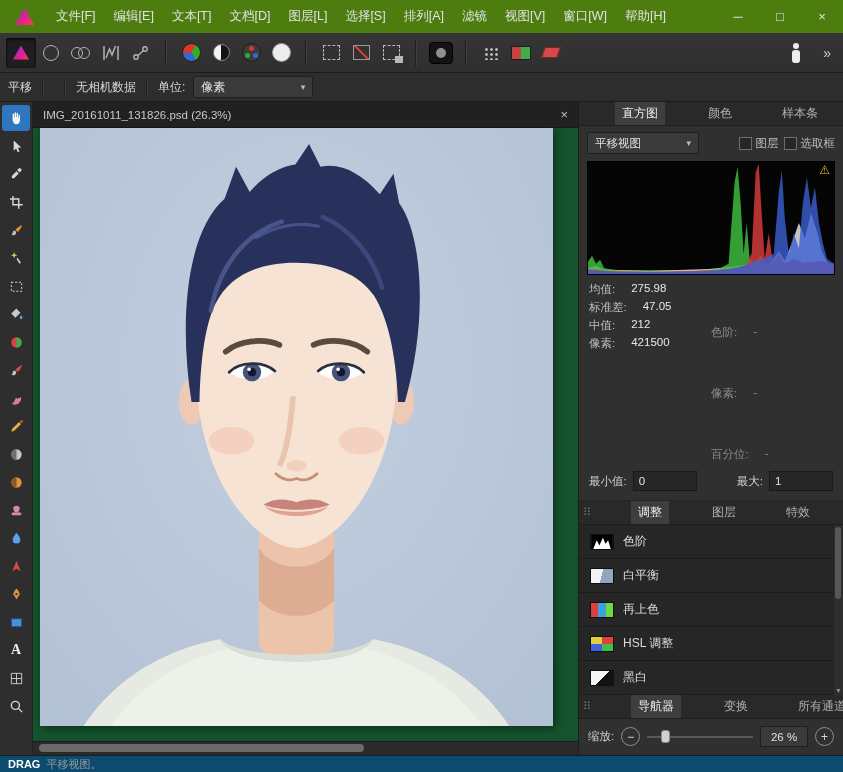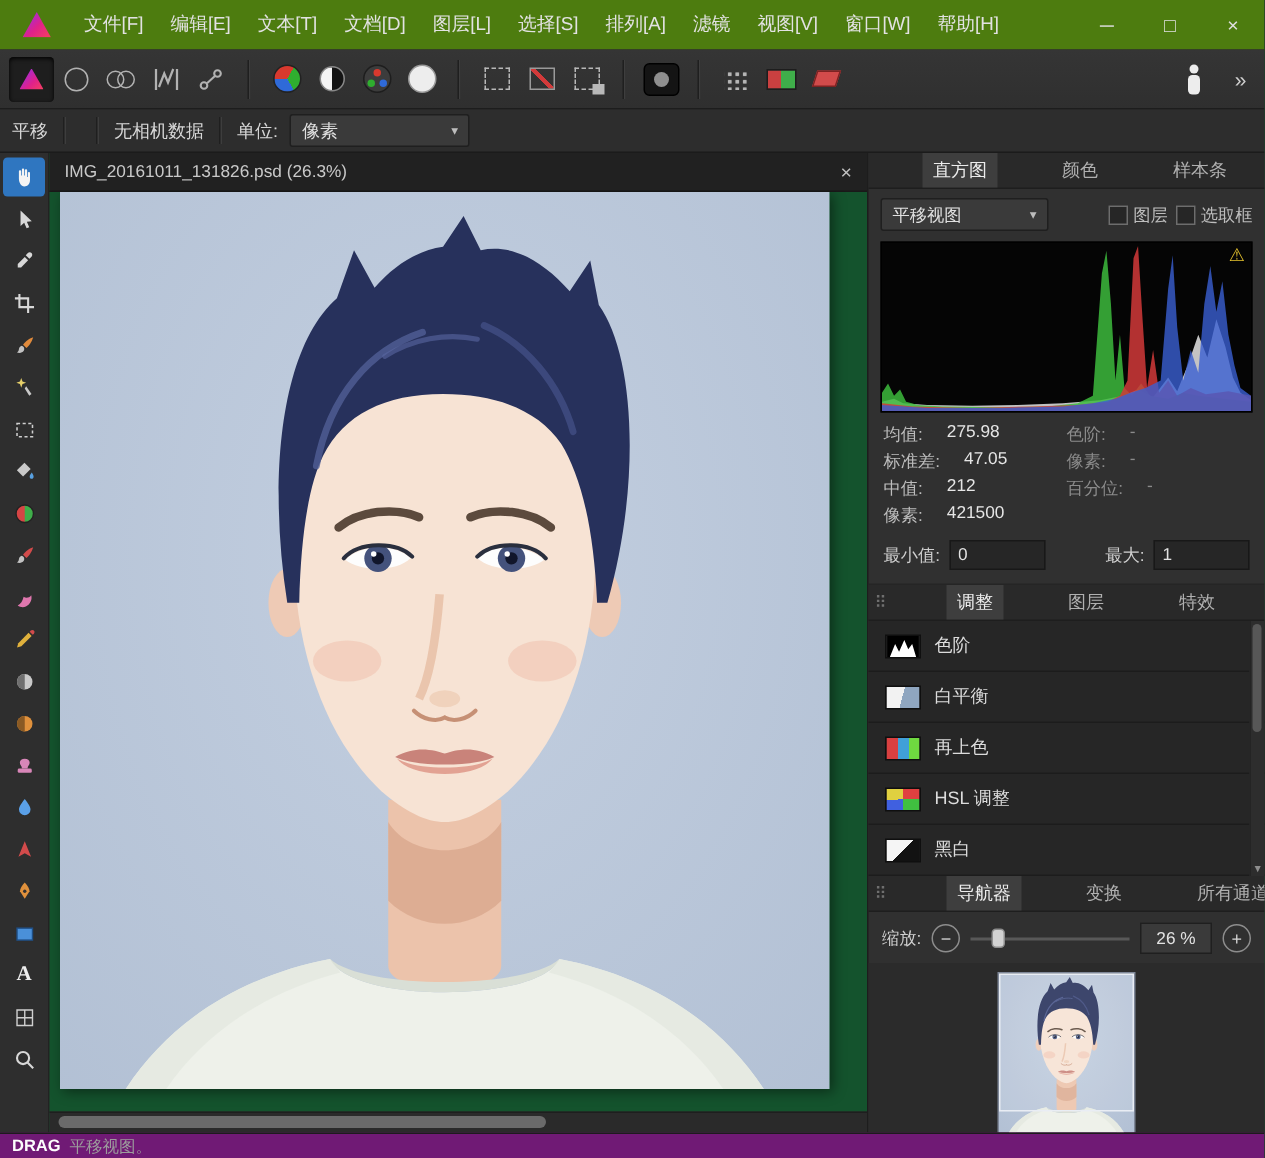--- a/index.html
+++ b/index.html
@@ -98,21 +98,21 @@
   .chk{display:flex;align-items:center;gap:4px;color:#bdbdbd;font-size:11.5px;}
   .chk.first{margin-left:auto;}
   .chk .box{width:11px;height:11px;background:#262626;border:1px solid #6d6d6d;flex:none;}
   .histo{margin:3px 8px 6px;height:112px;background:#050505;border:1px solid #000;position:relative;flex:none;}
   .histo svg{position:absolute;left:0;top:0;width:100%;height:100%;}
   .warn{position:absolute;top:1px;right:4px;color:#e6c32e;font-size:12px;}
   .stats{display:flex;padding:1px 10px 2px;flex:none;font-size:11.5px;}
   .stats .col{display:flex;flex-direction:column;gap:3px;width:50%;}
   .stat{display:flex;gap:16px;}
   .stat .lab{color:#bdbdbd;} .stat .val{color:#e6e6e6;}
-  .stat.dim .lab,.stat.dim .val{color:#8b8b8b;}
+  .stat.dim .lab,.stat.dim .val{color:#8b8b8b;margin-top:43px;}
   .minmax{display:flex;align-items:center;padding:7px 10px 9px;gap:6px;flex:none;border-bottom:1px solid #252525;font-size:11.5px;}
   .minmax .spacer{flex:1;}
   .num-in{width:52px;height:18px;background:#262626;border:1px solid #181818;color:#e2e2e2;
     font-family:"Liberation Sans",sans-serif;font-size:11.5px;padding:0 5px;}
   .adjust-list{flex:none;position:relative;background:#2a2a2a;}
   .adj-row{height:33px;display:flex;align-items:center;gap:9px;padding:0 11px;background:#262626;border-bottom:1px solid #1c1c1c;}
   .adj-row .lbl{color:#dcdcdc;font-size:12px;}
   .adj-icon{width:24px;height:16px;border:1px solid #0f0f0f;flex:none;box-sizing:border-box;}
   .ai-wb{background:linear-gradient(105deg,#f2f2f2 48%,#8fa6c0 48%);}
   .ai-hsl{background:conic-gradient(#e04040 0 25%,#40c040 25% 50%,#4060e0 50% 75%,#e0d040 75%);}
@@ -127,21 +127,21 @@
   .slider{flex:1;height:17px;position:relative;}
   .slider .track{position:absolute;top:8px;left:0;right:0;height:2px;background:#585858;}
   .slider .sthumb{position:absolute;top:2px;left:13%;width:9px;height:13px;background:#d2d2d2;border:1px solid #8d8d8d;border-radius:3px;box-sizing:border-box;}
   .zval{width:46px;height:19px;background:#3a3a3a;border:1px solid #1f1f1f;flex:none;
     display:flex;align-items:center;justify-content:center;color:#e2e2e2;font-size:11.5px;}
   .thumb-area{flex:1;background:#2b2b2b;display:flex;justify-content:center;padding-top:7px;overflow:hidden;}
   .nav-thumb{width:90px;height:119px;position:relative;outline:1px solid #7e8798;flex:none;}
   .nav-thumb svg{display:block;width:100%;height:100%;}
   .nav-vp{position:absolute;left:0;top:0;right:0;height:77%;border:1px solid #e9edf4;background:rgba(255,255,255,.10);box-sizing:border-box;}
   
-  .statusbar{position:absolute;left:0;right:0;bottom:0;height:17px;background:#701a75;border-top:1px solid #1c1c1c;
+  .statusbar{position:absolute;left:0;right:0;bottom:0;height:17px;background:#0c4a6e;border-top:1px solid #1c1c1c;
     display:flex;align-items:center;padding:0 8px;gap:6px;font-size:11px;box-sizing:border-box;}
   .statusbar b{color:#fdfdfd;}
   .statusbar span{color:#9c9c9c;}
   .hidden-defs{position:absolute;width:0;height:0;overflow:hidden;}
 </style>
 </head>
 <body>
 
 <svg class="hidden-defs" aria-hidden="true">
   <defs>

